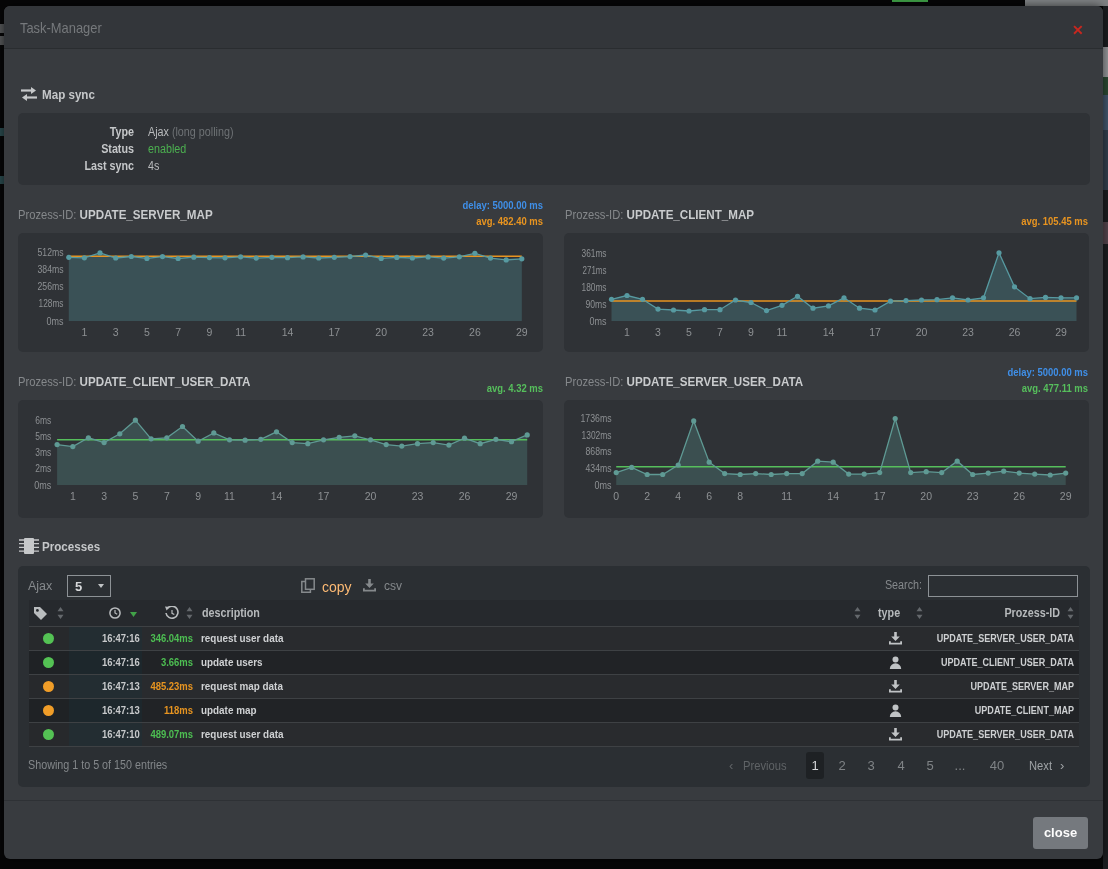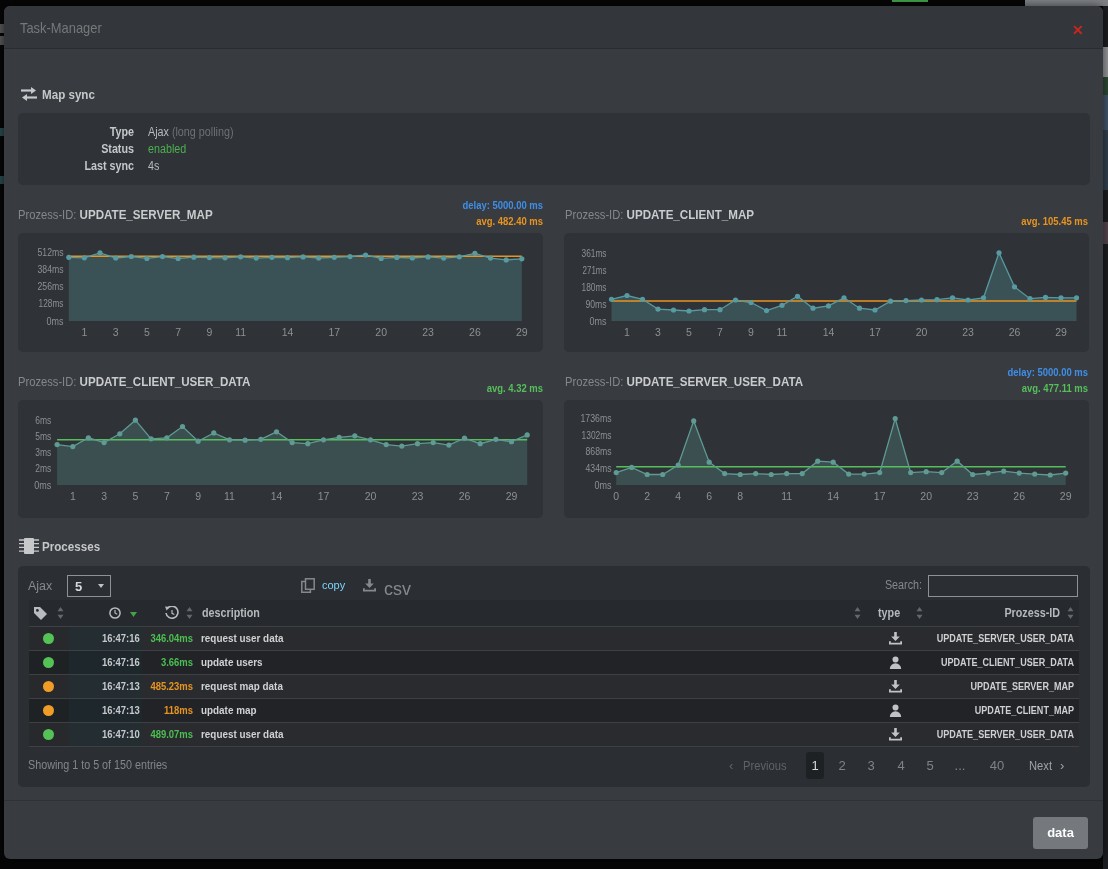--- a/index.html
+++ b/index.html
@@ -282,26 +282,26 @@
 <div class="abs" style="left:18px;top:566px;width:1072px;height:221px;background:#2b2f33;border-radius:5px"></div>
 
 <div class="abs" style="left:28px;top:579px;font-size:12.5px;color:#85898c">Ajax</div>
 <div class="abs" style="left:67px;top:575px;width:44px;height:22px;border:1px solid #8d9296;box-sizing:border-box;background:#2b2f33"></div>
 <div class="abs" style="left:75px;top:579px;font-size:13px;font-weight:bold;color:#d6d8da">5</div>
 <div class="abs" style="left:98px;top:584px;width:0;height:0;border-left:3.5px solid transparent;border-right:3.5px solid transparent;border-top:4.5px solid #c0c3c5"></div>
 <svg class="abs" style="left:301px;top:578px" width="14" height="15" viewBox="0 0 14 15">
 <rect x="4.5" y="0.8" width="8.7" height="10.5" fill="none" stroke="#85898c" stroke-width="1.5"></rect>
 <path d="M4.5 3.5 H0.8 V14.2 H9.4 V11.3" fill="none" stroke="#85898c" stroke-width="1.5"></path>
 </svg>
-<div class="abs" style="left:322px;top:579px;font-size:11px;color:#7dd3fc">copy</div>
+<div class="abs" style="left:322px;top:579px;font-size:14px;color:#fdba74">copy</div>
 <svg class="abs" style="left:363px;top:579px" width="13" height="13" viewBox="0 0 13 13">
 <path d="M5.2 0 h2.6 v4.5 h3 L6.5 9 L2.2 4.5 h3 Z" fill="#85898c"></path>
 <path d="M0 9.2 v3.3 h13 v-3.3 h-1.8 v1.6 H1.8 v-1.6 Z" fill="#85898c"></path>
 </svg>
-<div class="abs" style="left:384px;top:579px;font-size:18px;color:#85898c">csv</div>
+<div class="abs" style="left:384px;top:579px;font-size:12px;color:#85898c">csv</div>
 <div class="abs rt sxr" style="left:822px;top:578px;width:100px;height:16px;font-size:12.5px;color:#85898c">Search:</div>
 <div class="abs" style="left:928px;top:575px;width:150px;height:22px;border:1px solid #8d9296;box-sizing:border-box;background:#2b2f33"></div>
 
 <div class="abs" style="left:28.5px;top:600px;width:1050.5px;height:26px;background:#26292d"></div>
 <svg class="abs" style="left:33px;top:606px" width="15" height="15" viewBox="0 0 15 15">
 <path d="M1 1 L7 1 L14 8 L8 14 L1 7 Z" fill="#b9bcbe"></path>
 <circle cx="4.4" cy="4.4" r="1.4" fill="#26292d"></circle>
 </svg>
 <svg class="abs" style="left:57px;top:607px" width="7" height="12" viewBox="0 0 7 12">
 <path d="M3.5 0 L6.5 4.2 H0.5 Z" fill="#64686c"></path>
@@ -408,13 +408,13 @@
 <div class="abs" style="left:828px;top:752px;width:28px;height:27px;color:#7f8386;font-size:13px;text-align:center;line-height:27px">2</div>
 <div class="abs" style="left:857px;top:752px;width:28px;height:27px;color:#7f8386;font-size:13px;text-align:center;line-height:27px">3</div>
 <div class="abs" style="left:887px;top:752px;width:28px;height:27px;color:#7f8386;font-size:13px;text-align:center;line-height:27px">4</div>
 <div class="abs" style="left:916px;top:752px;width:28px;height:27px;color:#7f8386;font-size:13px;text-align:center;line-height:27px">5</div>
 <div class="abs" style="left:946px;top:752px;width:28px;height:27px;color:#7f8386;font-size:13px;text-align:center;line-height:27px">...</div>
 <div class="abs" style="left:983px;top:752px;width:28px;height:27px;color:#7f8386;font-size:13px;text-align:center;line-height:27px">40</div>
 <div class="abs sx" style="left:1029px;top:752px;height:27px;color:#9fa3a6;font-size:13px;line-height:27px">Next</div>
 <div class="abs" style="left:1060px;top:752px;height:27px;color:#9fa3a6;font-size:13px;line-height:27px">›</div>
 
 <div class="abs" style="left:4px;top:800px;width:1099px;height:1px;background:#2e3135"></div>
-<div class="abs" style="left:1033px;top:817px;width:55px;height:32px;background:#75797e;border-radius:3px;color:#fdfdfd;font-weight:bold;font-size:13px;text-align:center;line-height:32px">data</div>
+<div class="abs" style="left:1033px;top:817px;width:55px;height:32px;background:#75797e;border-radius:3px;color:#fdfdfd;font-weight:bold;font-size:13px;text-align:center;line-height:32px">close</div>
 
 </body></html>

